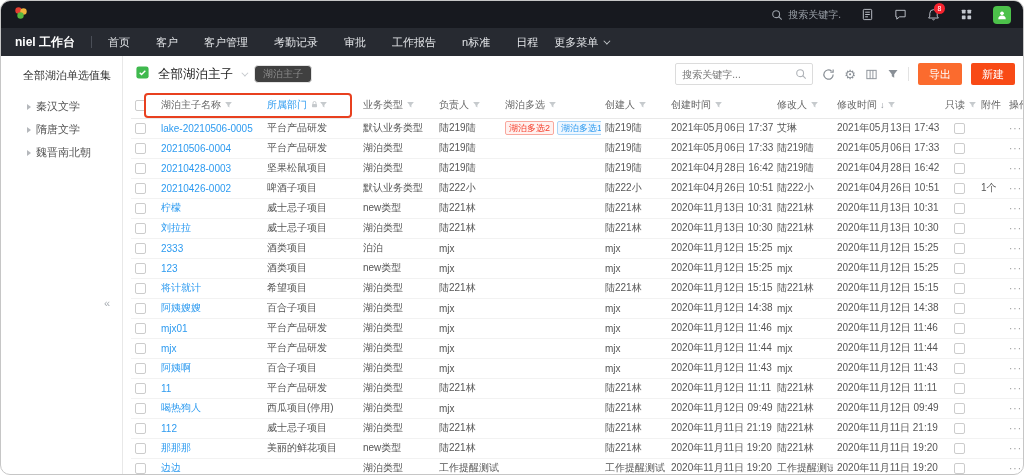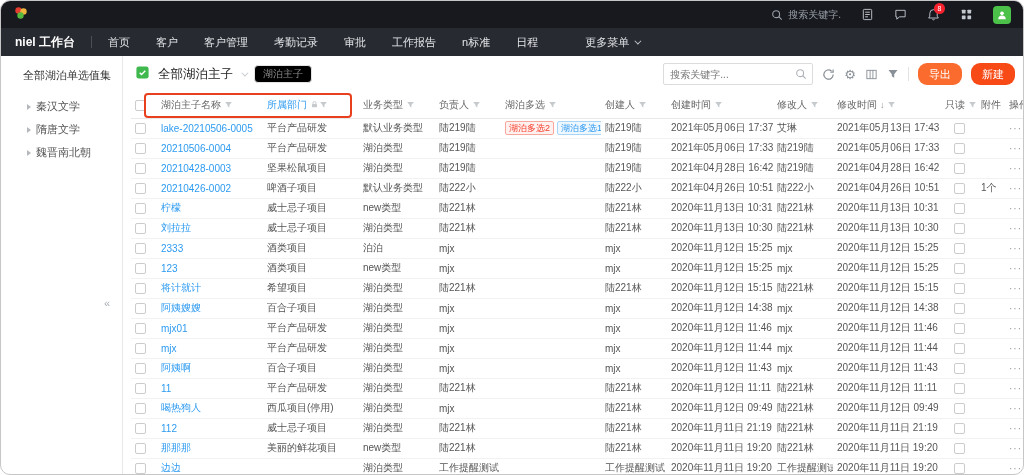--- a/index.html
+++ b/index.html
@@ -20,48 +20,48 @@
   .avatar { width: 18px; height: 18px; border-radius: 4px; background: var(--avatar-green,#4cc14a);
             display: flex; align-items: center; justify-content: center; cursor: pointer; }
 
   
   .nav { height: 28px; background: var(--nav-bg, #272a31); display: flex; align-items: center;
          padding: 0 14px; gap: 16px; color: #e3e5e8; font-size: 11px; }
   .brand { font-weight: bold; font-size: 12px; color: #fff; cursor: pointer; }
   .nav-divider { width: 1px; height: 12px; background: #4a4e57; }
   .nav-items { display: flex; gap: 26px; }
   .nav-item { cursor: pointer; white-space: nowrap; }
-  .nav-more { display: flex; align-items: center; gap: 5px; cursor: pointer; margin-left: 31px; }
+  .nav-more { display: flex; align-items: center; gap: 5px; cursor: pointer; }
   .chev { width: 5px; height: 5px; border-right: 1px solid #c5c8cc; border-bottom: 1px solid #c5c8cc;
           transform: rotate(45deg) translateY(-2px); display: inline-block; }
 
   
   .content { display: flex; height: 420px; }
   .sidebar { width: 110px; border-right: 1px solid #e8e8e8; padding: 12px 6px 0 10px;
              font-size: 11px; flex-shrink: 0; margin-left: 12px; }
   .sidebar-title { color: #333; margin-bottom: 12px; white-space: nowrap; }
   .side-item { display: flex; align-items: center; gap: 5px; color: #555; padding: 4px 0 4px 4px;
                cursor: pointer; white-space: nowrap; }
   .tri { width: 0; height: 0; border-left: 4px solid #b5b8bc; border-top: 3px solid transparent;
          border-bottom: 3px solid transparent; flex-shrink: 0; }
 
   .main { flex: 1; padding: 0 0 0 8px; overflow: hidden; position: relative; }
   .toolbar { height: 36px; display: flex; align-items: center; gap: 8px; padding: 0 8px 0 4px; }
   .view-title { font-size: 12.5px; color: #222; text-align: right; }
-  .chip { background: #000000; border: 1px solid #e4e4e4; border-radius: 4px; font-size: 10px;
+  .chip { background: #404040; border: 1px solid #e4e4e4; border-radius: 4px; font-size: 10px;
           color: #8a8a8a; padding: 1px 8px; }
   .toolbar-right { margin-left: auto; display: flex; align-items: center; gap: 9px; }
   .search-box { display: flex; align-items: center; border: 1px solid #dcdcdc; border-radius: 2px;
-                height: 22px; width: 150px; padding-right: 5px; }
+                height: 22px; width: 138px; padding-right: 5px; }
   .search-box input { border: 0; outline: 0; flex: 1; font-size: 10px; padding: 0 6px;
                       color: #333; min-width: 0; font-family: inherit; }
   .icon-btn { color: #8a9097; font-size: 13px; line-height: 13px; cursor: pointer;
               display: flex; align-items: center; }
   .tb-divider { width: 1px; height: 14px; background: #e3e3e3; }
-  .btn { height: 22px; padding: 0 11px; border-radius: 9px; color: #fff; font-size: 11px;
+  .btn { height: 22px; padding: 0 11px; border-radius: 2px; color: #fff; font-size: 11px;
          display: flex; align-items: center; cursor: pointer; border: none; font-family: inherit; }
   .btn-export { background: var(--accent-export, #fb6b2e); }
   .btn-create { background: var(--accent-create, #f84a16); }
 
   
   table { border-collapse: collapse; table-layout: fixed; width: 904px; font-size: 10px; color: #555; }
   th { height: 26px; font-weight: normal; color: #666; text-align: left; padding: 0 4px;
        border-bottom: 1px solid #e9e9e9; white-space: nowrap; overflow: hidden; cursor: pointer; }
   td { height: 20px; padding: 0 4px; border-bottom: 1px solid #f2f2f2; white-space: nowrap;
        overflow: hidden; }

